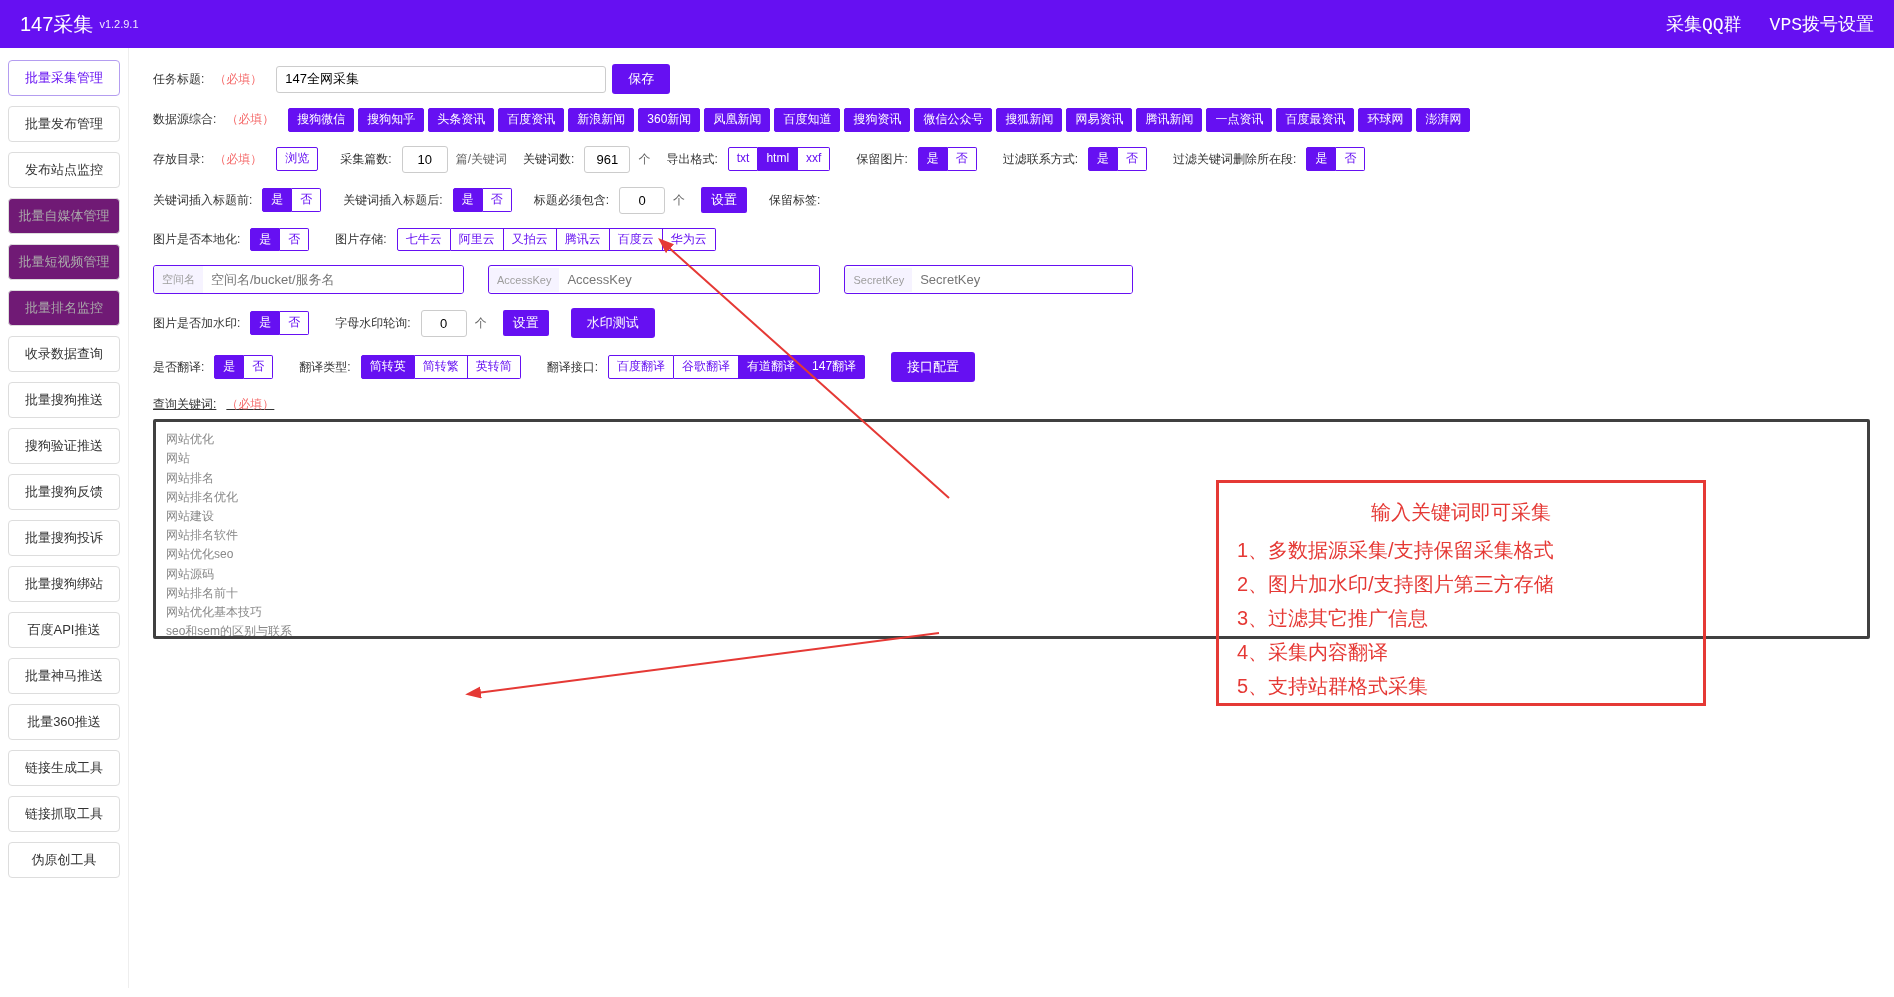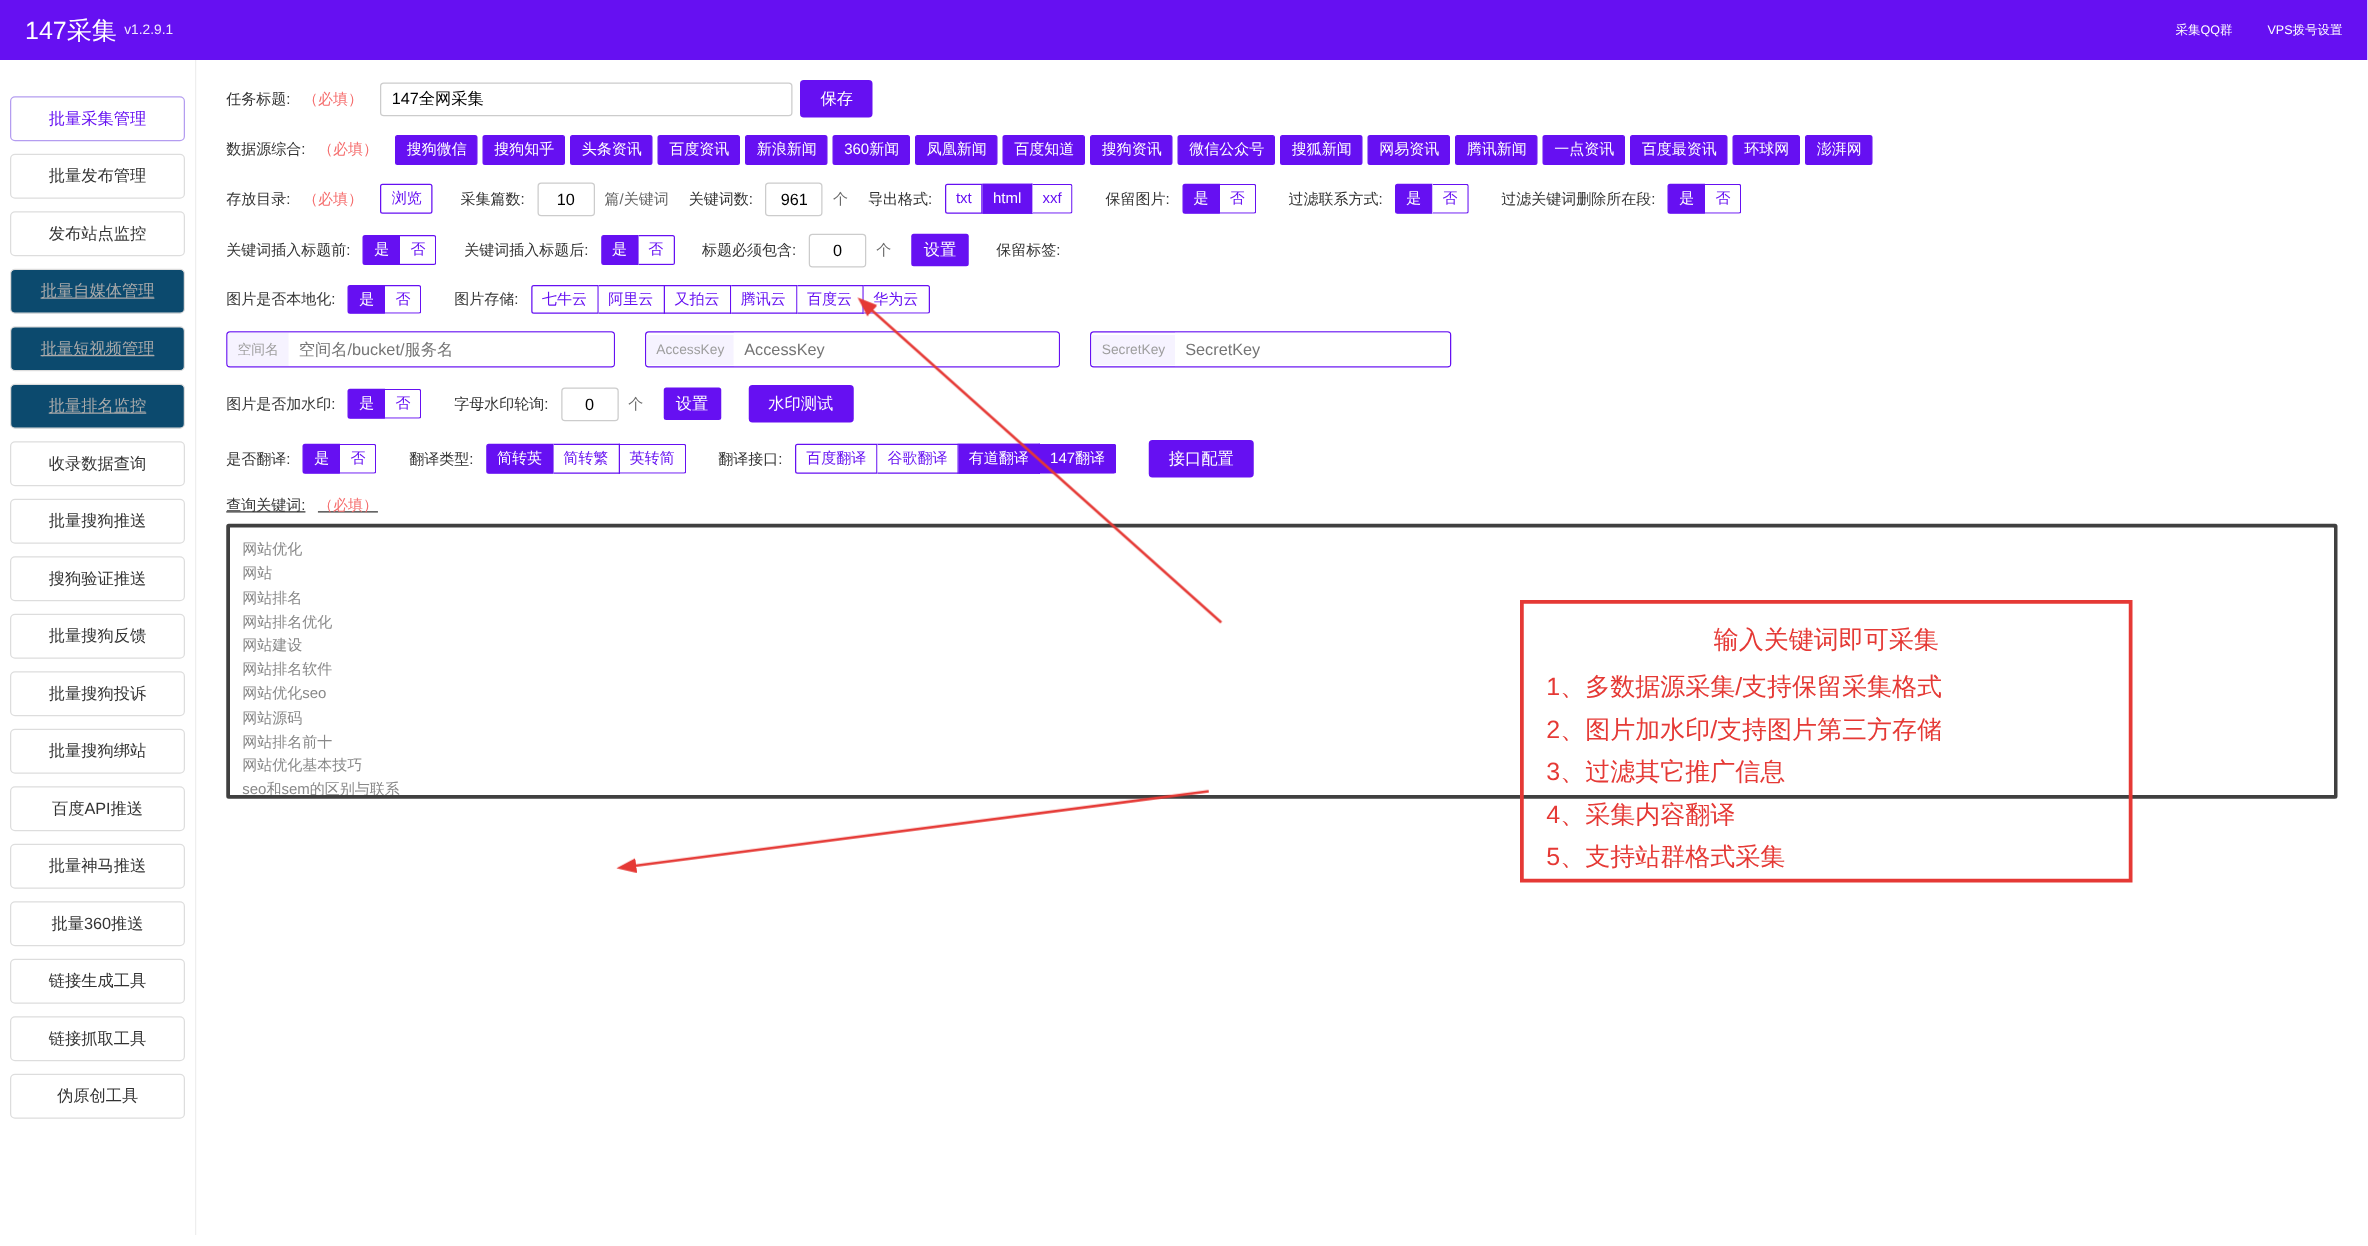--- a/index.html
+++ b/index.html
@@ -1,26 +1,26 @@
 <!DOCTYPE html>
 <html><head>
 <meta charset="utf-8">
 <style>
 * { margin:0; padding:0; box-sizing:border-box; font-family:"Microsoft YaHei",Arial,sans-serif; }
 body { background:#fff; font-size:12px; color:#333; }
 .topbar { background:#6610f2; height:48px; display:flex; align-items:center; padding:0 20px; color:#fff; }
 .topbar .title { font-size:20px; font-weight:500; margin-right:6px; }
 .topbar .ver { font-size:11px; opacity:.9; }
 .topbar .spacer { flex:1; }
-.topbar .link { font-size:10px; margin-left:28px; cursor:pointer; }
+.topbar .link { font-size:18px; margin-left:28px; cursor:pointer;font-family:Liberation Mono, monospace; }
 .layout { display:flex; }
-.sidebar { width:157px; padding:29px 8px; border-right:1px solid #eee; min-height:940px; overflow:auto; }
+.sidebar { width:129px; padding:12px 8px; border-right:1px solid #eee; min-height:940px; overflow:auto; }
 .side-item { display:block; text-align:center; font-size:13px; background:#fff; border:1px solid #ddd; border-radius:4px; padding:8px 4px; margin-bottom:10px; cursor:pointer; color:#333; }
 .side-item.active { color:#6610f2; border-color:#b49df0; }
-.side-item.disabled { background:#0c4a6e; color:#aaa;text-decoration:underline; }
+.side-item.disabled { background:#701a75; color:#aaa; }
 .main { flex:1; padding:16px 24px; position:relative; }
 .hint { font-size:16px; font-weight:500; margin-bottom:18px; }
 .row { display:flex; align-items:center; flex-wrap:wrap; margin-bottom:14px; gap:6px; }
 .lbl { font-size:12px; color:#333; margin-right:4px; white-space:nowrap; }
 .req { color:#f56c6c; font-size:12px; margin-right:8px; }
 input[type=text].fld { border:1px solid #ccc; border-radius:3px; padding:5px 8px; font-size:13px; }
 .fld-lg { width:330px; }
 .fld-sm { width:46px; text-align:center; }
 .btn { background:#6610f2; color:#fff; border:none; border-radius:3px; padding:6px 16px; font-size:13px; cursor:pointer; }
 .btn-sm { padding:4px 10px; font-size:13px; border-radius:2px; }

